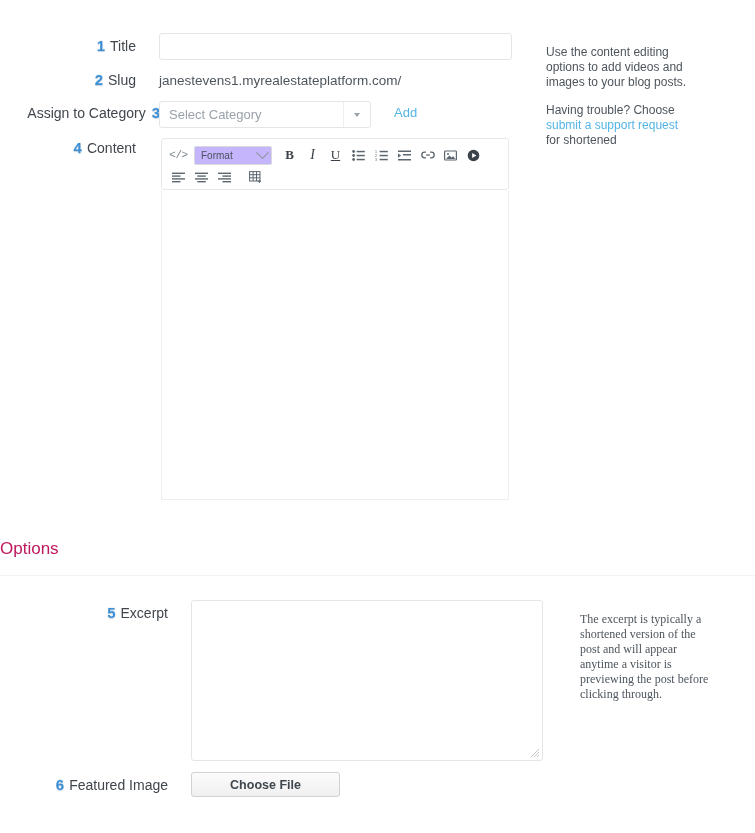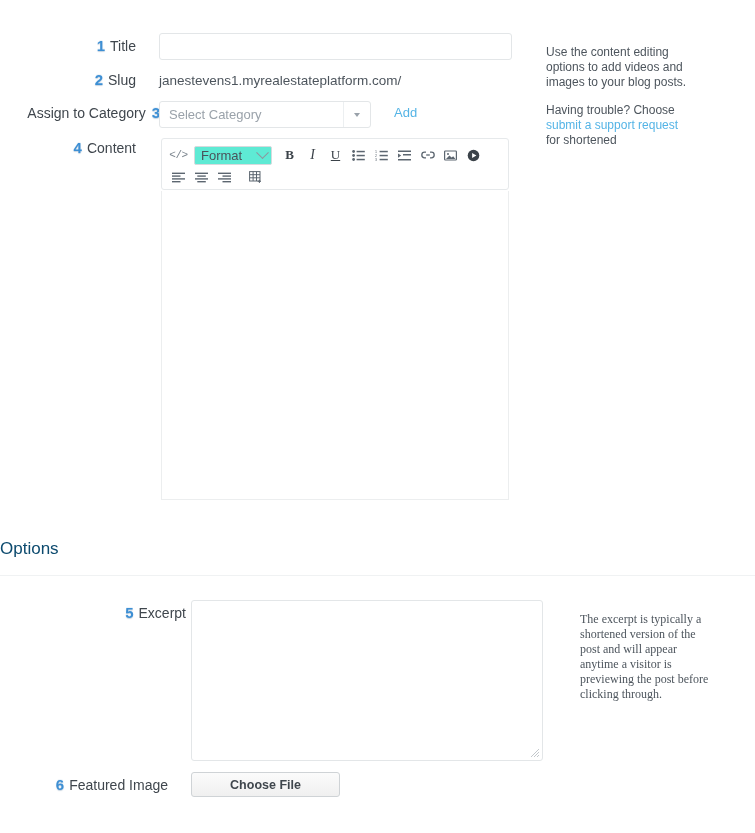--- a/index.html
+++ b/index.html
@@ -127,26 +127,26 @@
     letter-spacing: -.5px;
   }
   .tb-bold   { font-weight: bold;  font-size: 13px; color:#3b4249; font-family:"Liberation Serif", serif;}
   .tb-italic { font-style: italic; font-size: 14px; color:#3b4249; font-family:"Liberation Serif", serif;}
   .tb-under  { text-decoration: underline; font-size: 13px; color:#3b4249; font-family:"Liberation Serif", serif;}
   .tb-select {
     height: 19px;
     box-sizing: border-box;
     border: 1px solid #d6dadd;
     border-radius: 2px;
-    background: #5eead4;
+    background: #c4b5fd;
     display: flex;
     align-items: center;
     padding: 0 4px 0 6px;
     margin: 0 7px 0 3px;
-    font-size: 13px;
+    font-size: 10px;
     color: #4a525a;
     cursor: pointer;
     min-width: 78px;
   }
   .tb-select span { flex: 1; }
   .chev {
     width: 8px; height: 8px;
     border-right: 1.3px solid #8d969e;
     border-bottom: 1.3px solid #8d969e;
     transform: rotate(45deg) translate(-2px,-2px);
@@ -156,21 +156,21 @@
     box-sizing: border-box;
     border: 1px solid #eceeef;
     border-top: none;
     background: #fff;
   }
 
   
   .section-title {
     position: absolute;
     font-size: 17px;
-    color: #0c4a6e;
+    color: #be185d;
   }
   .divider {
     position: absolute;
     height: 1px;
     background: #f0f2f3;
   }
 
   .textarea-box {
     position: absolute;
     box-sizing: border-box;
@@ -338,21 +338,21 @@
 </div>
 
 <div class="help-text" style="left:534px;top:33px;width:172px;">
   <p>Use the content editing options to add videos and images to your blog posts.</p>
   <p><span>Having trouble? Choose </span><span style="color:#54b4e6;cursor:pointer;">submit a support request</span><span> for shortened</span></p>
 </div>
 
 <div class="section-title" style="left:0;top:539px;">Options</div>
 <div class="divider" style="left:0;top:575px;width:755px;"></div>
 
-<div class="row-label" style="left:0;top:604px;width:168px;padding-left:18px;">
+<div class="row-label" style="left:0;top:604px;width:168px;">
   <span class="badge">5</span><span>Excerpt</span>
 </div>
 <div class="textarea-box" style="left:191px;top:600px;width:352px;height:161px;">
   <div style="padding:7px 9px;font-size:13px;color:#4d555d;"></div>
   <svg class="resize-grip" viewBox="0 0 10 10">
     <path d="M9 1 L1 9 M9 4 L4 9 M9 7 L7 9" stroke="#c3c8cc" stroke-width="1"></path>
   </svg>
 </div>
 <div class="help-text" style="left:568px;top:600px;width:162px;font-family:Liberation Serif, serif;">
   <p>The excerpt is typically a shortened version of the post and will appear anytime a visitor is previewing the post before clicking through.</p>

